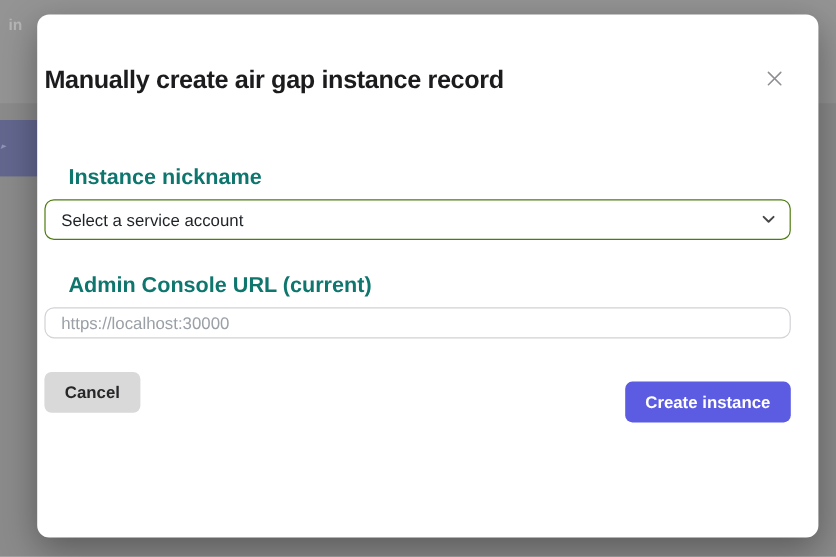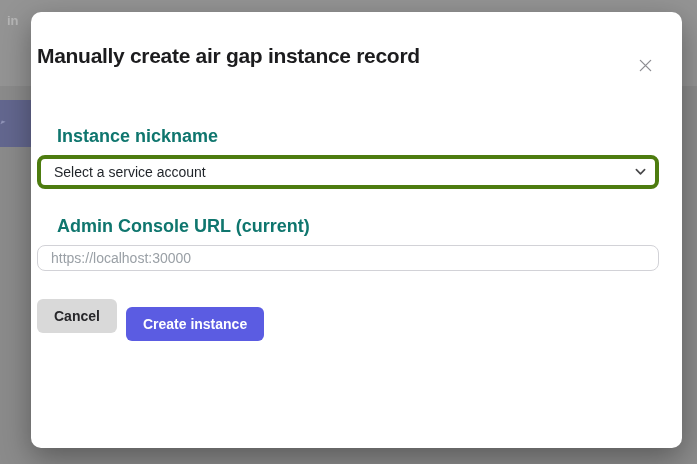--- a/index.html
+++ b/index.html
@@ -38,21 +38,21 @@
   
   .modal {
     position: absolute; left: 31px; top: 12px;
     width: 651px; height: 436px;
     background: #ffffff;
     border-radius: 10px;
     box-shadow: 0 10px 30px rgba(0,0,0,0.35);
     padding: 0 23px 0 6px;
   }
   .modal-title {
-    margin-top: 30px;
+    margin-top: 41px;
     font-size: 21px; line-height: 28px; font-weight: bold;
     letter-spacing: -0.3px;
     color: #1c1c1e;
   }
   .close-btn {
     position: absolute; top: 44px; right: 28px;
     width: 18px; height: 18px;
     background: transparent; border: none; cursor: pointer;
     display: flex; align-items: center; justify-content: center;
     padding: 0;
@@ -65,42 +65,42 @@
     display: block;
     font-size: 18px; line-height: 16px; font-weight: bold;
     color: #0f766e;
     margin-bottom: 11px;
     padding-left: 20px;
   }
   .select-wrap { position: relative; }
   .select-wrap select {
     -webkit-appearance: none; appearance: none;
     width: 100%; height: 34px;
-    border: 4px solid #4d7c0f; border-radius: 8px;
+    border: 1px solid #4d7c0f; border-radius: 8px;
     background-color: #ffffff;
     padding: 0 32px 0 13px;
     font-family: inherit; font-size: 14px; color: #1f2328;
     cursor: pointer;
   }
   .select-chevron {
     position: absolute; right: 13px; top: 13px;
     pointer-events: none;
   }
   .text-input {
     width: 100%; height: 26px;
     border: 1px solid #d2d2d7; border-radius: 8px;
     padding: 0 13px;
     font-family: inherit; font-size: 14px; color: #1f2328;
     background: #fff;
   }
   .text-input::placeholder { color: #9aa0a6; opacity: 1; }
 
   .actions {
     margin-top: 28px;
-    display: flex; justify-content: flex-start; gap: 9px;
+    display: flex; justify-content: space-between; gap: 9px;
   }
   .btn {
     height: 34px;
     border: none; border-radius: 6px;
     font-family: inherit; font-size: 14px; font-weight: bold;
     padding: 0 17px;
     cursor: pointer;
   }
   .btn-cancel { background: #d9d9d9; color: #27272a; }
   .btn-primary { background: #5b5ce2; color: #ffffff; margin-top: 8px; }

